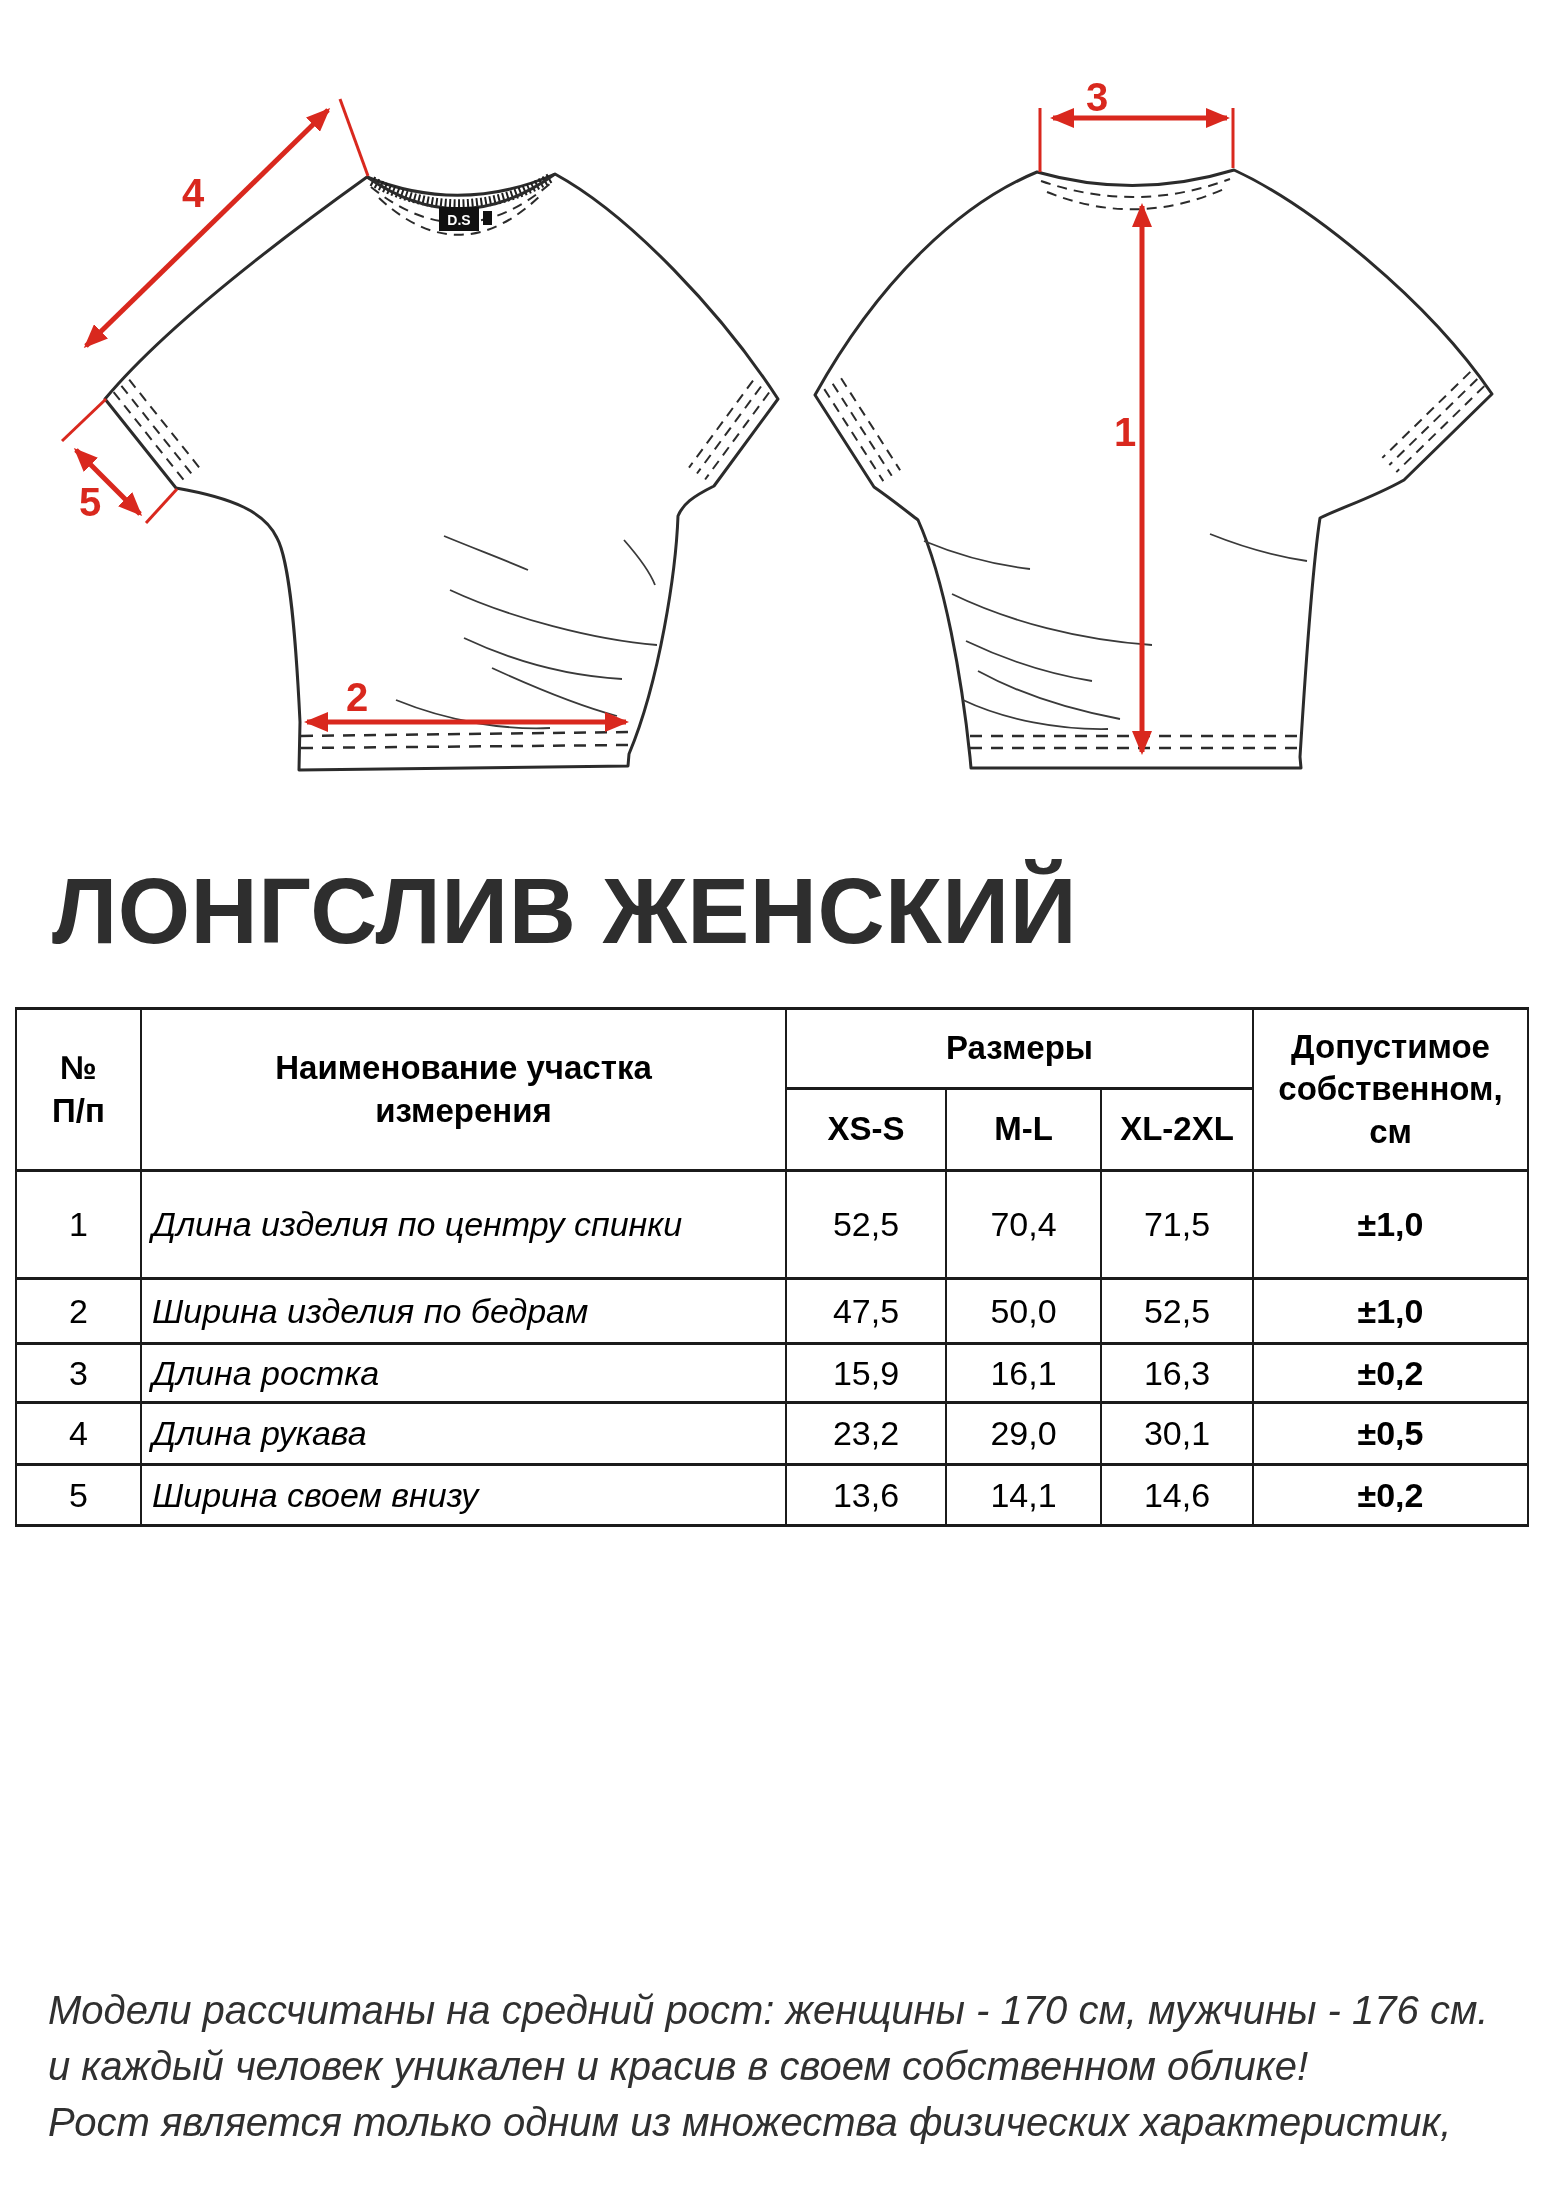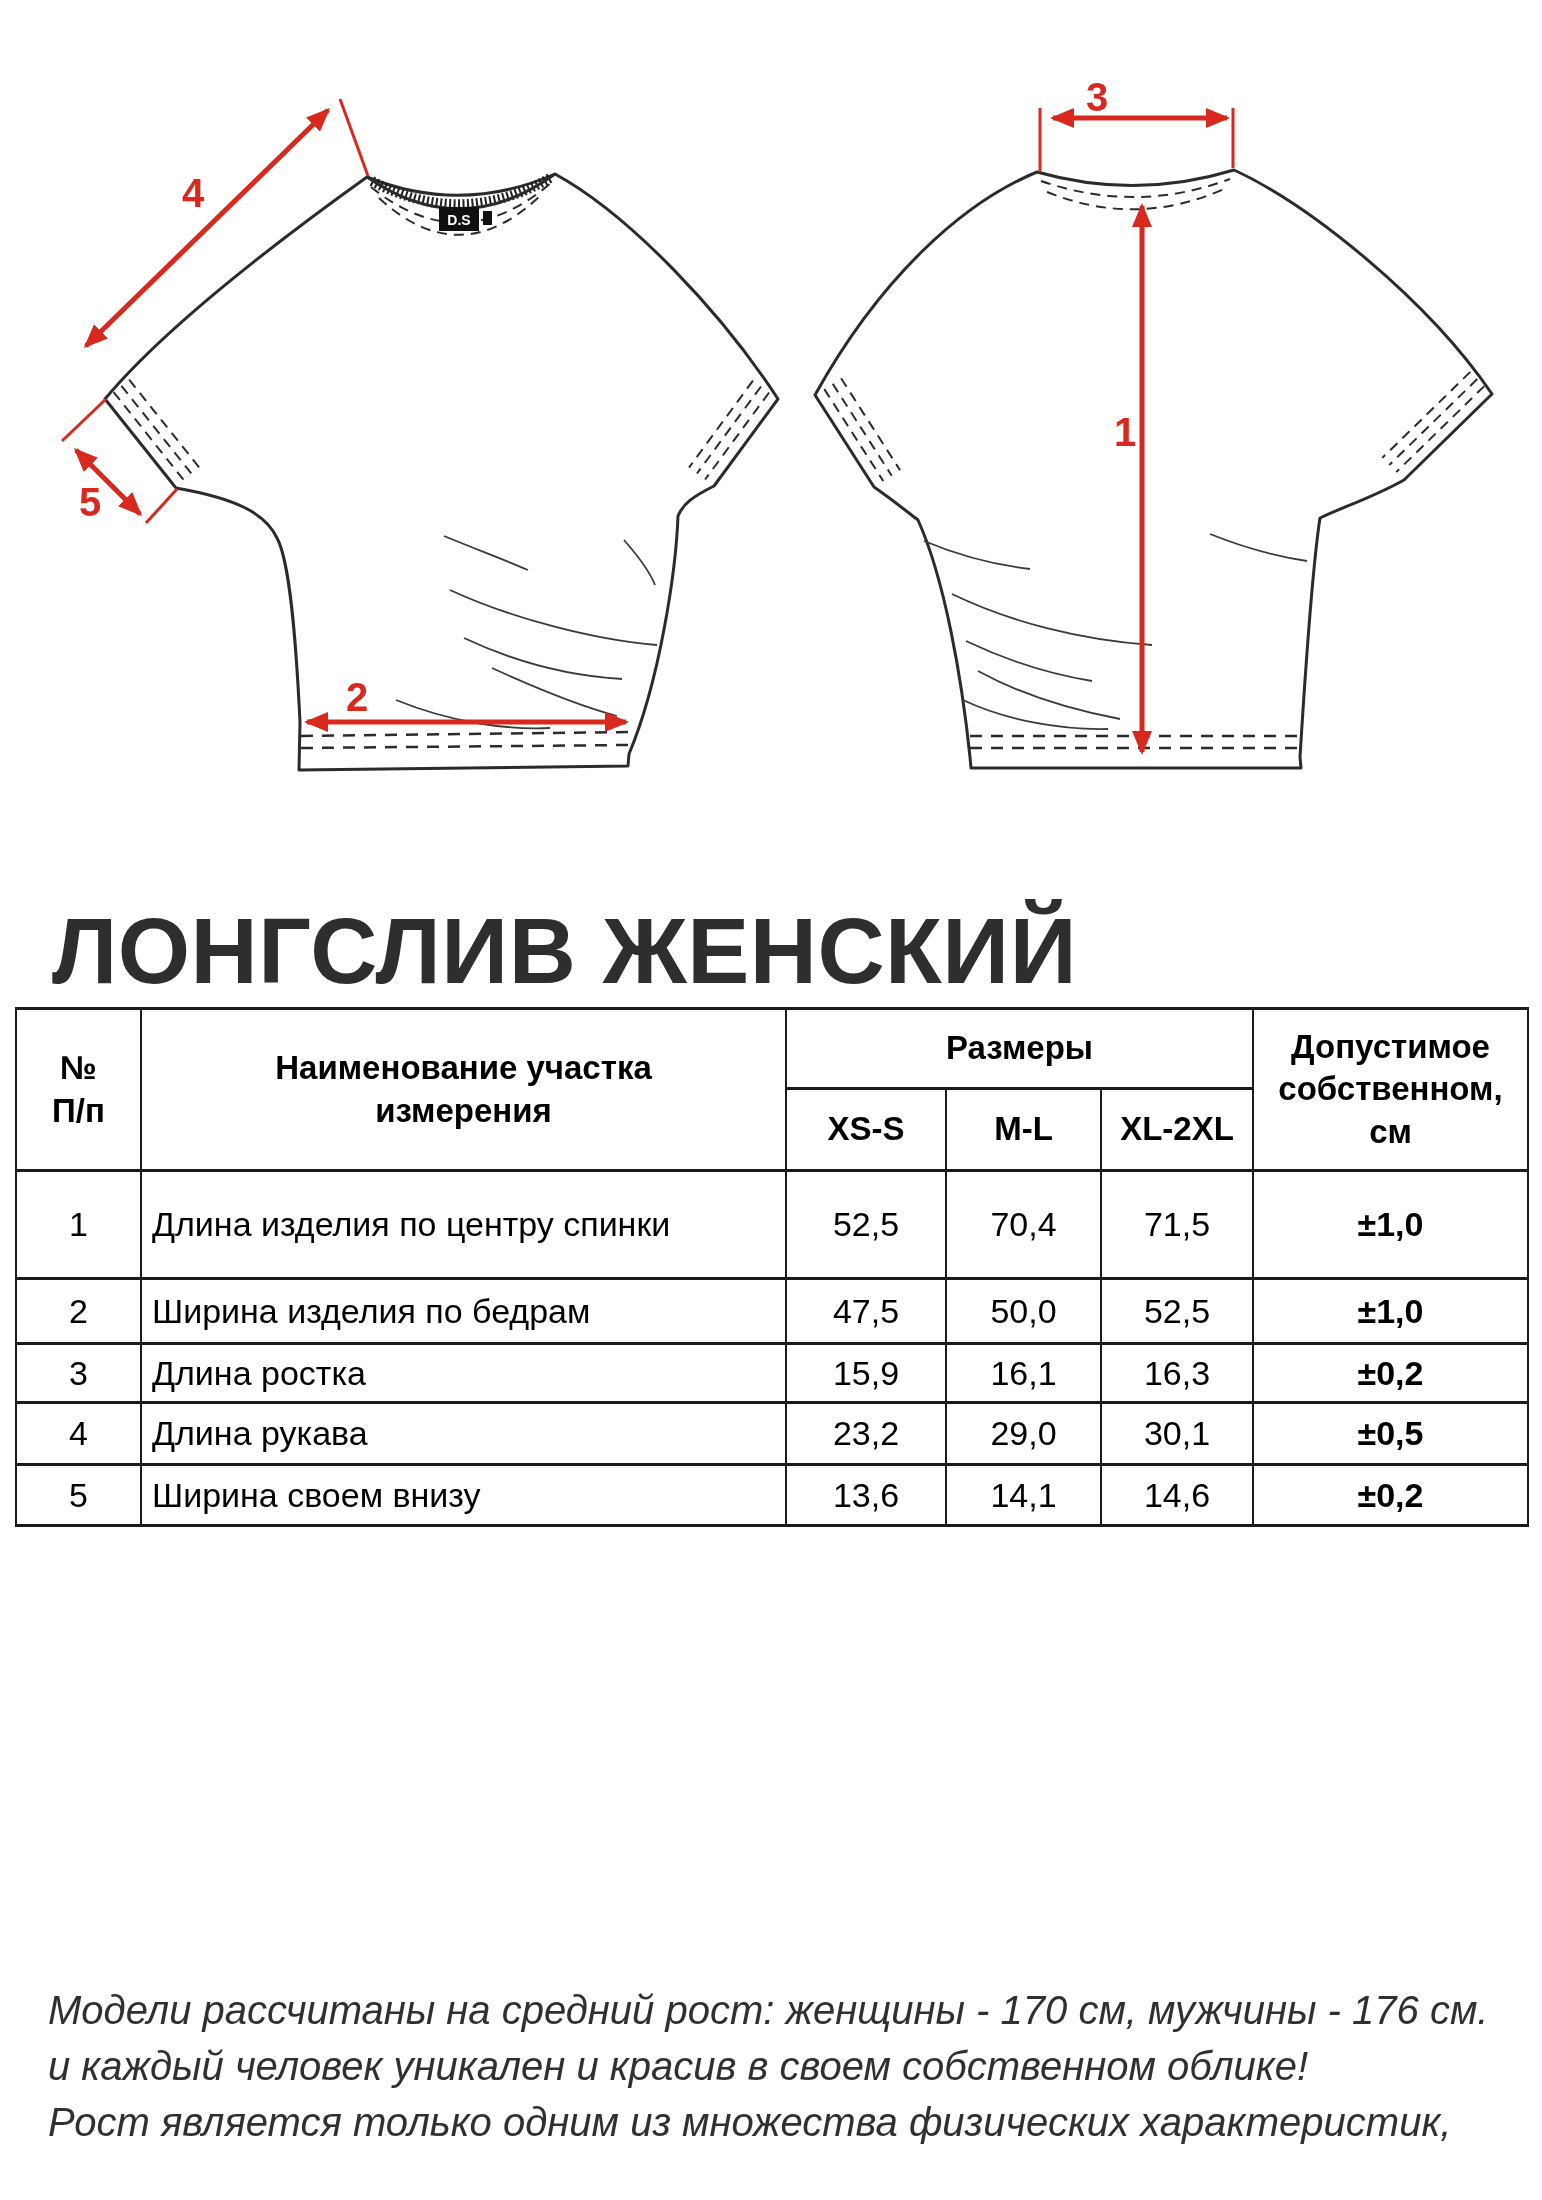--- a/index.html
+++ b/index.html
@@ -14,36 +14,36 @@
   .stitch{fill:none;stroke:#2b2b2b;stroke-width:2;stroke-dasharray:10 7;}
   .hemstitch{fill:none;stroke:#2b2b2b;stroke-width:2.5;stroke-dasharray:12 9;}
   .drape{fill:none;stroke:#3a3a3a;stroke-width:1.8;}
   .rib{fill:none;stroke:#1f1f1f;stroke-width:10;stroke-dasharray:2 2.5;}
   .mline{fill:none;stroke:#d9281e;stroke-width:5;}
   .mtick{fill:none;stroke:#d9281e;stroke-width:3;}
   .mlabel{fill:#d9281e;font-family:"Liberation Sans",sans-serif;font-size:40px;font-weight:bold;text-anchor:middle;}
   .taglabel{fill:#ffffff;font-family:"Liberation Sans",sans-serif;font-size:14px;font-weight:bold;text-anchor:middle;}
   
   #title{
-    position:absolute;left:52px;top:898px;font-size:93px;font-weight:bold;
+    position:absolute;left:52px;top:858px;font-size:93px;font-weight:bold;
     color:#2e2e2e;letter-spacing:0.5px;white-space:nowrap;
   }
   
   #size-table{
     position:absolute;left:15px;top:1007px;width:1512px;
     border-collapse:collapse;table-layout:fixed;color:#000000;
   }
   #size-table th,#size-table td{
     border-left:2px solid #1b1b1b;border-right:2px solid #1b1b1b;
     border-top:3px solid #1b1b1b;border-bottom:3px solid #1b1b1b;
     vertical-align:middle;text-align:center;padding:0;
   }
   #size-table th{font-size:33px;font-weight:bold;line-height:1.28;}
   #size-table td{font-size:34px;font-weight:normal;}
-  #size-table td.name{text-align:left;padding-left:10px;}
+  #size-table td.name{text-align:left;padding-left:10px;font-style:italic;}
   #size-table td.tol{font-weight:bold;}
   
   #footer{
     position:absolute;left:48px;top:1982px;font-size:40px;line-height:56px;
     color:#303030;white-space:nowrap;font-style:italic;
   }
 </style>
 </head>
 <body>
 

